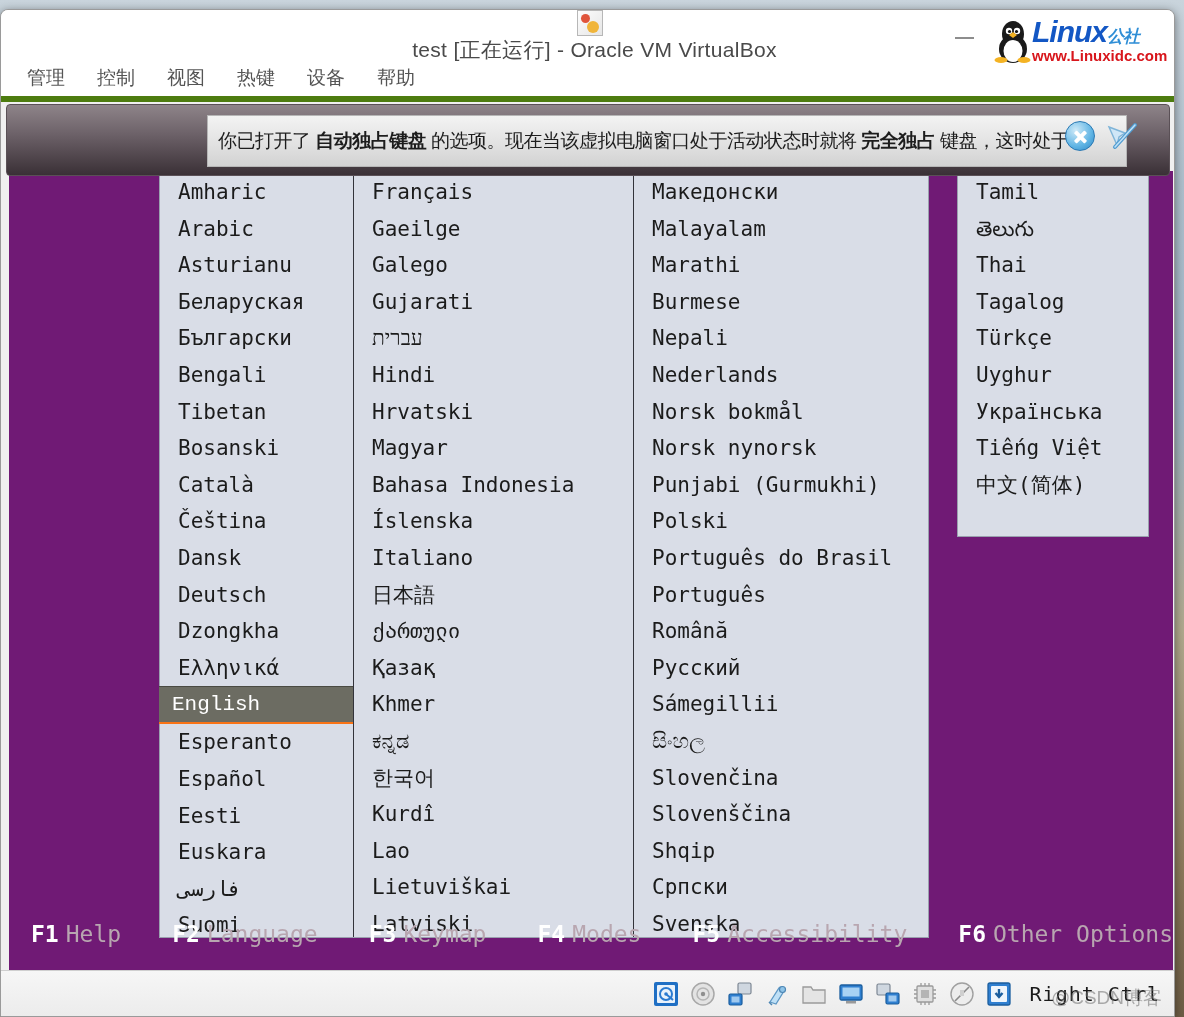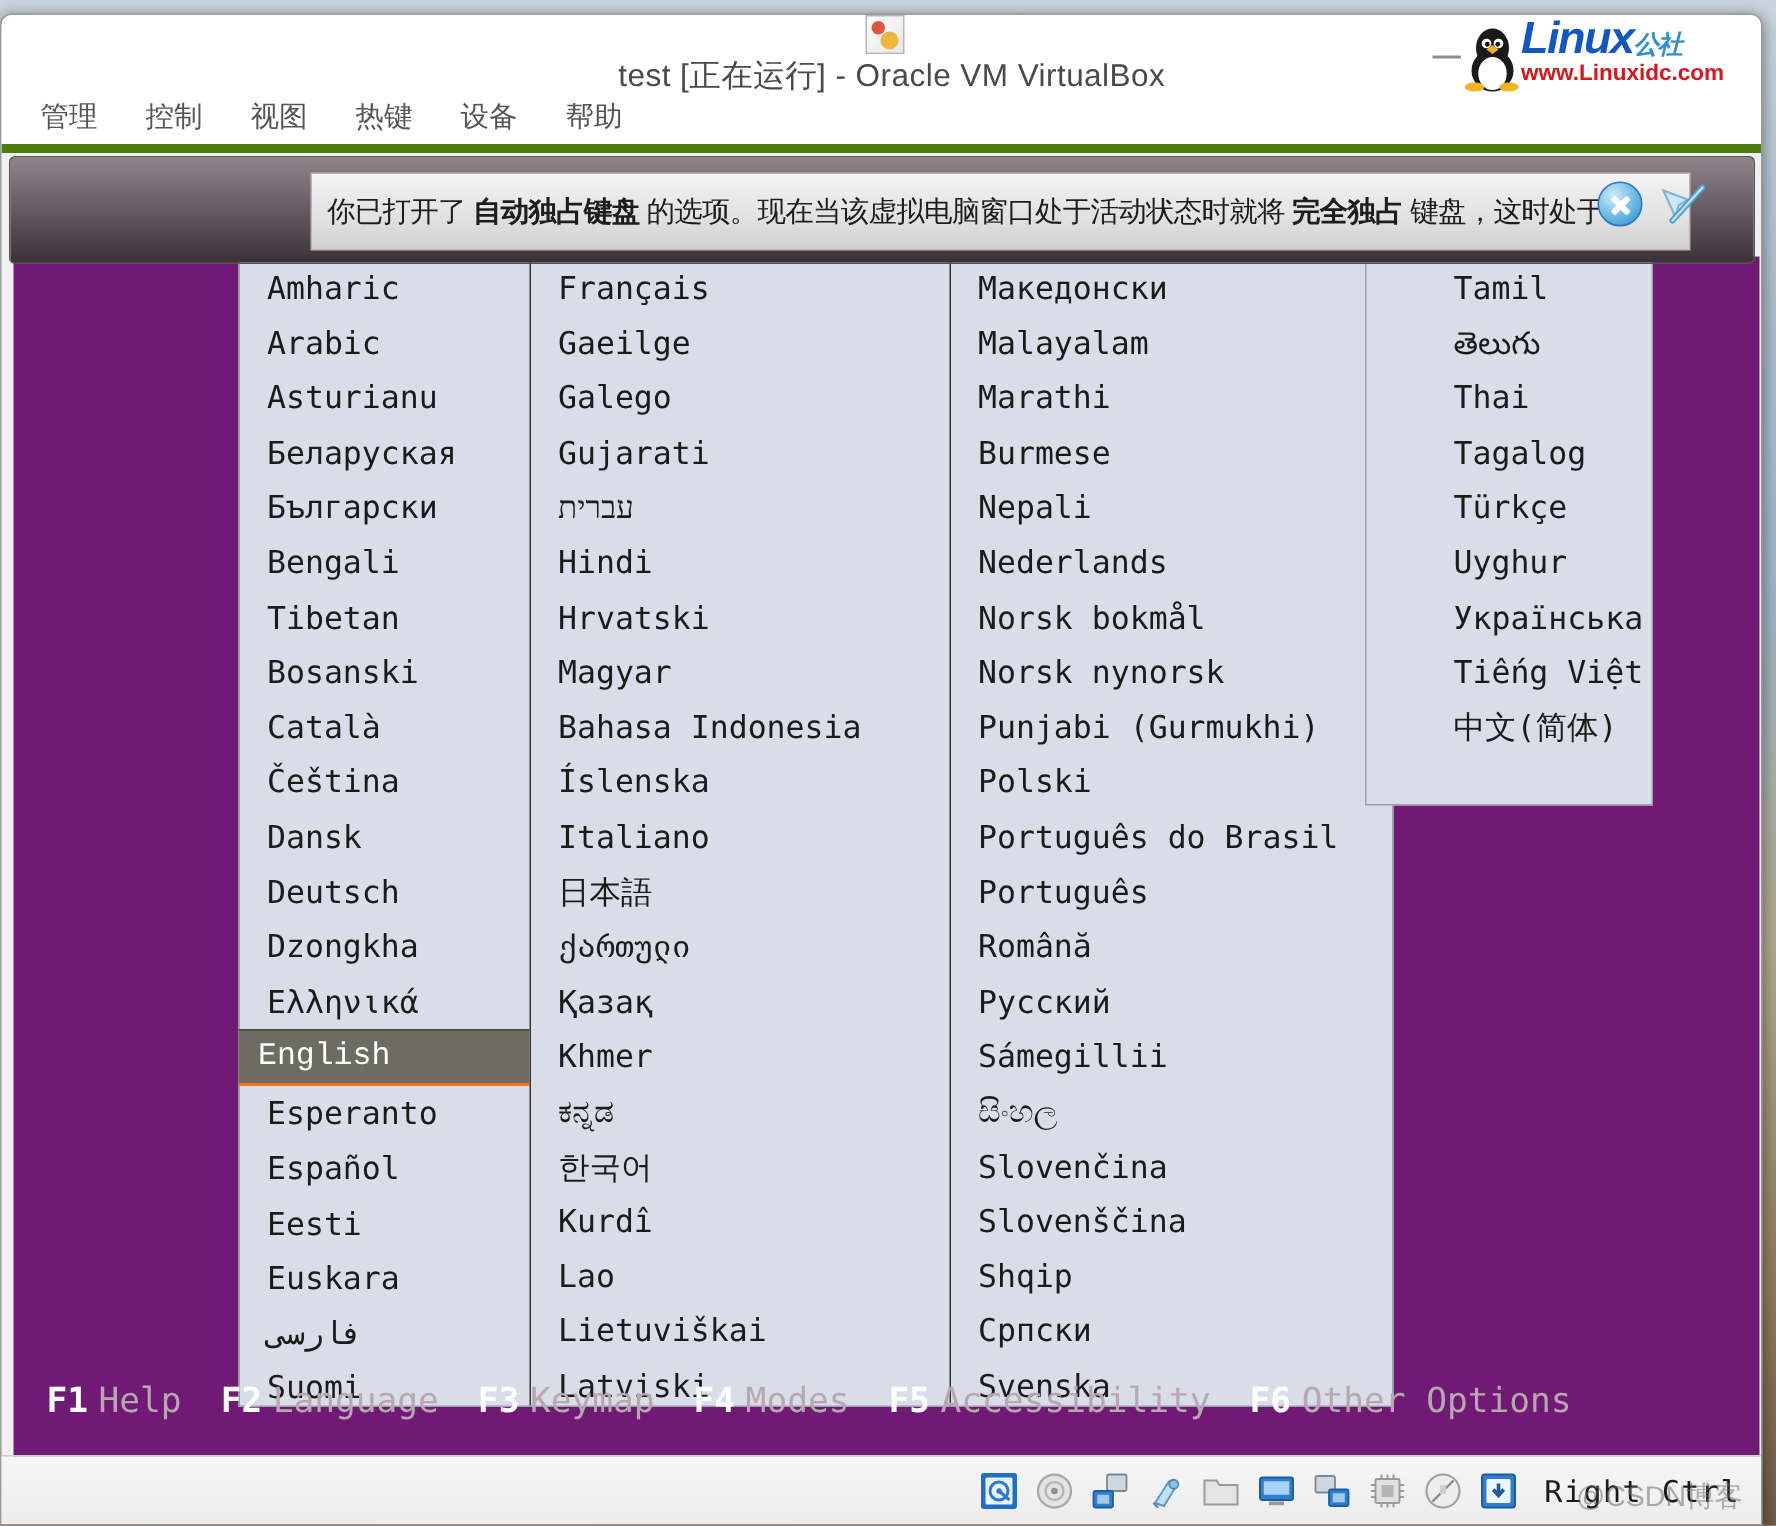--- a/index.html
+++ b/index.html
@@ -66,23 +66,23 @@
     width: 28px; height: 20px;
     cursor: default;
   }
   #minimize-btn::after {
     content:""; position:absolute; left:4px; top:11px;
     width:19px; height:2px; background:#8d8d8d;
   }
 
   
   #linux-watermark {
-    position: absolute; right: 18px; top: 2px;
+    position: absolute; right: 0; top: 2px;
     width: 184px; height: 52px;
-    display: flex; align-items: flex-start;
+    display: flex; align-items: flex-end;
     pointer-events: none;
   }
   #tux { width: 46px; height: 50px; flex: none; }
   #wm-text { position: relative; margin-left: -4px; }
   #wm-linux {
     font-family: "Liberation Sans", sans-serif;
     font-weight: bold; font-style: italic;
     font-size: 30px; color: #1357c4; letter-spacing: -1px;
     line-height: 28px; display:block;
   }
@@ -153,21 +153,21 @@
   }
 
   
   .lang-panel {
     position: absolute;
     background: #d9dde7;
     border: 1px solid #9aa0ae;
     display: flex;
   }
   #lang-panel-main { left: 150px; top: 0px; width: 770px; height: 767px; }
-  #lang-panel-side { left: 901px; top: 0px; width: 192px; height: 366px; padding-left: 40px; }
+  #lang-panel-side { left: 948px; top: 0px; width: 192px; height: 366px; }
 
   .lang-col {
     padding: 2px 0 0 0;
     border-right: 1px solid #33333a;
     height: 100%;
   }
   .lang-col:last-child { border-right: none; }
   #col-1 { width: 194px; }
   #col-2 { width: 280px; }
   #col-3 { width: 294px; }
@@ -194,20 +194,21 @@
     height: 38px; line-height: 35px; font-family: Liberation Mono, monospace;
   }
 
   
   #fkeybar {
     position: absolute; left: 0; bottom: 24px; width: 100%;
     display: flex; align-items: center;
     padding-left: 22px; gap: 26px;
     font-family: "DejaVu Sans Mono", monospace;
     font-size: 23px;
+    justify-content: space-between;
   }
   .fkey { white-space: nowrap; }
   .fkey .key { color: #ffffff; font-weight: bold; }
   .fkey .desc { color: #b8a6b0; margin-left: 7px; }
 
   
   #statusbar {
     position: absolute; left: 0; bottom: 0; width: 100%; height: 46px;
     background: linear-gradient(180deg,#f6f6f6,#ececec);
     border-top: 1px solid #cfcfcf;

